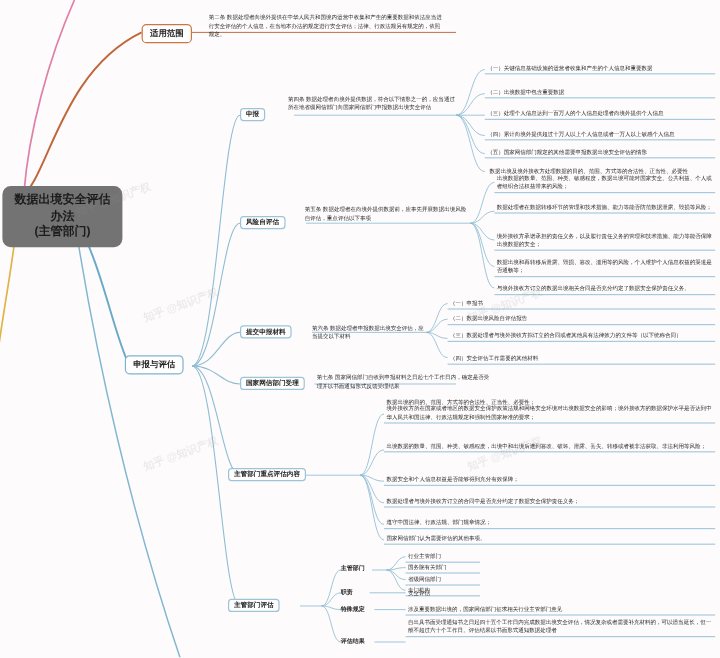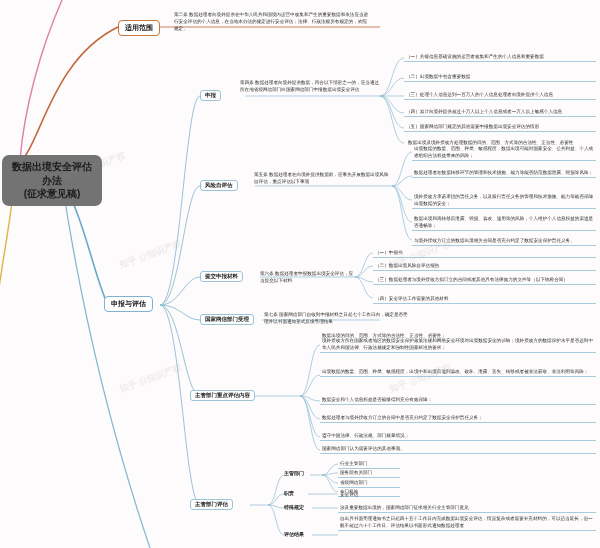--- a/index.html
+++ b/index.html
@@ -112,21 +112,21 @@
 
     <path d="M 308,494 L 338,494" stroke="#8dbcd5" stroke-width="0.7" fill="none"></path>
 
     <path d="M 312,508 L 338,508" stroke="#8dbcd5" stroke-width="0.7" fill="none"></path>
 
     <path d="M 312,535 L 338,535" stroke="#8dbcd5" stroke-width="0.7" fill="none"></path>
   </svg>
 
   <div class="node root" style="left:2px;top:155px;width:100px;">
     <div>数据出境安全评估办法</div>
-    <div>(征求意见稿)</div>
+    <div>(主管部门)</div>
   </div>
 
   <div class="node lvl1" style="left:118px;top:20px;">适用范围</div>
   <div class="node plain" style="left:172px;top:10px;width:200px;">第二条 数据处理者向境外提供在中华人民共和国境内运营中收集和产生的重要数据和依法应当进行安全评估的个人信息，在当地本办法的规定进行安全评估；法律、行政法规另有规定的，依照规定。</div>
 
   <div class="node lvl1 blue" style="left:104px;top:296px;">申报与评估</div>
 
   <div class="node lvl2" style="left:200px;top:90px;">申报</div>
   <div class="node plain" style="left:238px;top:78px;width:146px;">第四条 数据处理者向境外提供数据，符合以下情形之一的，应当通过所在地省级网信部门向国家网信部门申报数据出境安全评估</div>
   <div class="node lvl3" style="left:404px;top:52px;width:192px;">（一）关键信息基础设施的运营者收集和产生的个人信息和重要数据</div>

